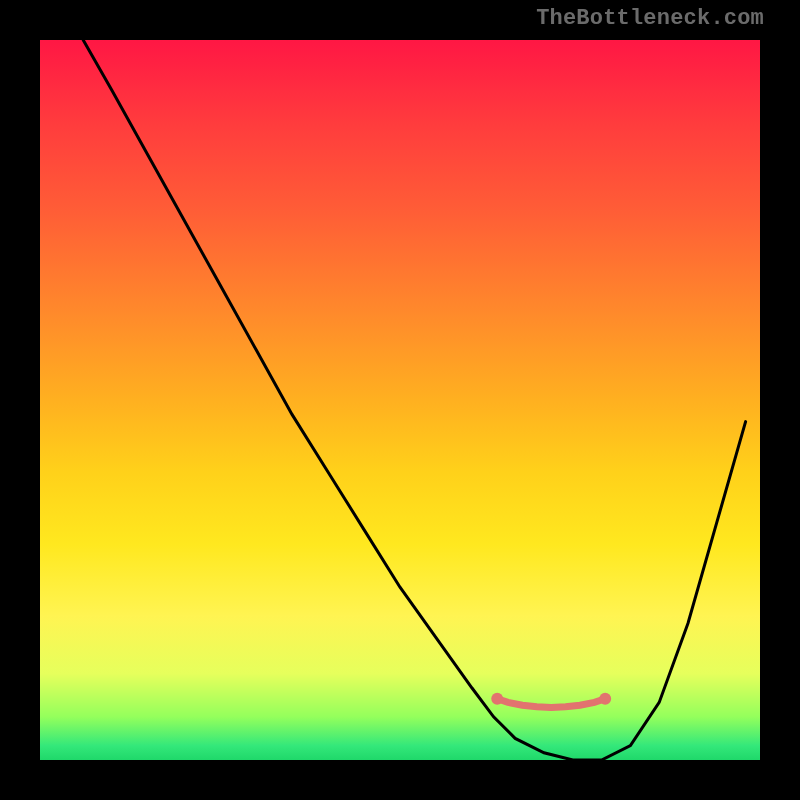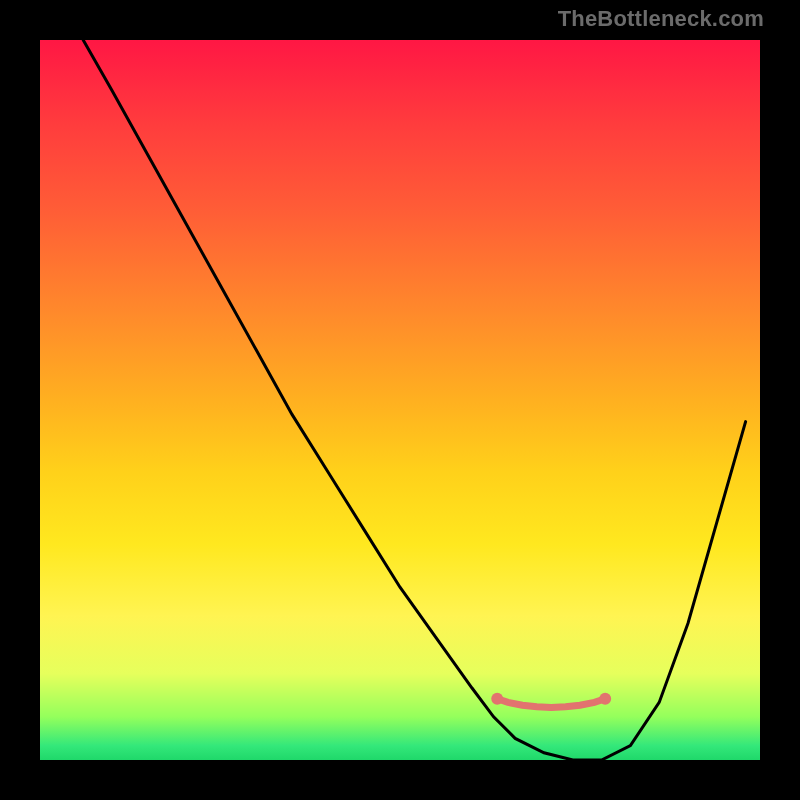--- a/index.html
+++ b/index.html
@@ -9,20 +9,21 @@
     height: 800px;
     background: #000;
     overflow: hidden;
     font-family: Arial, Helvetica, sans-serif;
   }
   .frame {
     position: relative;
     width: 776px;
     height: 800px;
     background: #000;
+    font-family: Liberation Mono, monospace;
   }
   .plot {
     position: absolute;
     left: 40px;
     top: 40px;
     width: 720px;
     height: 720px;
     background: linear-gradient(
       to bottom,
       #ff1744 0%,

